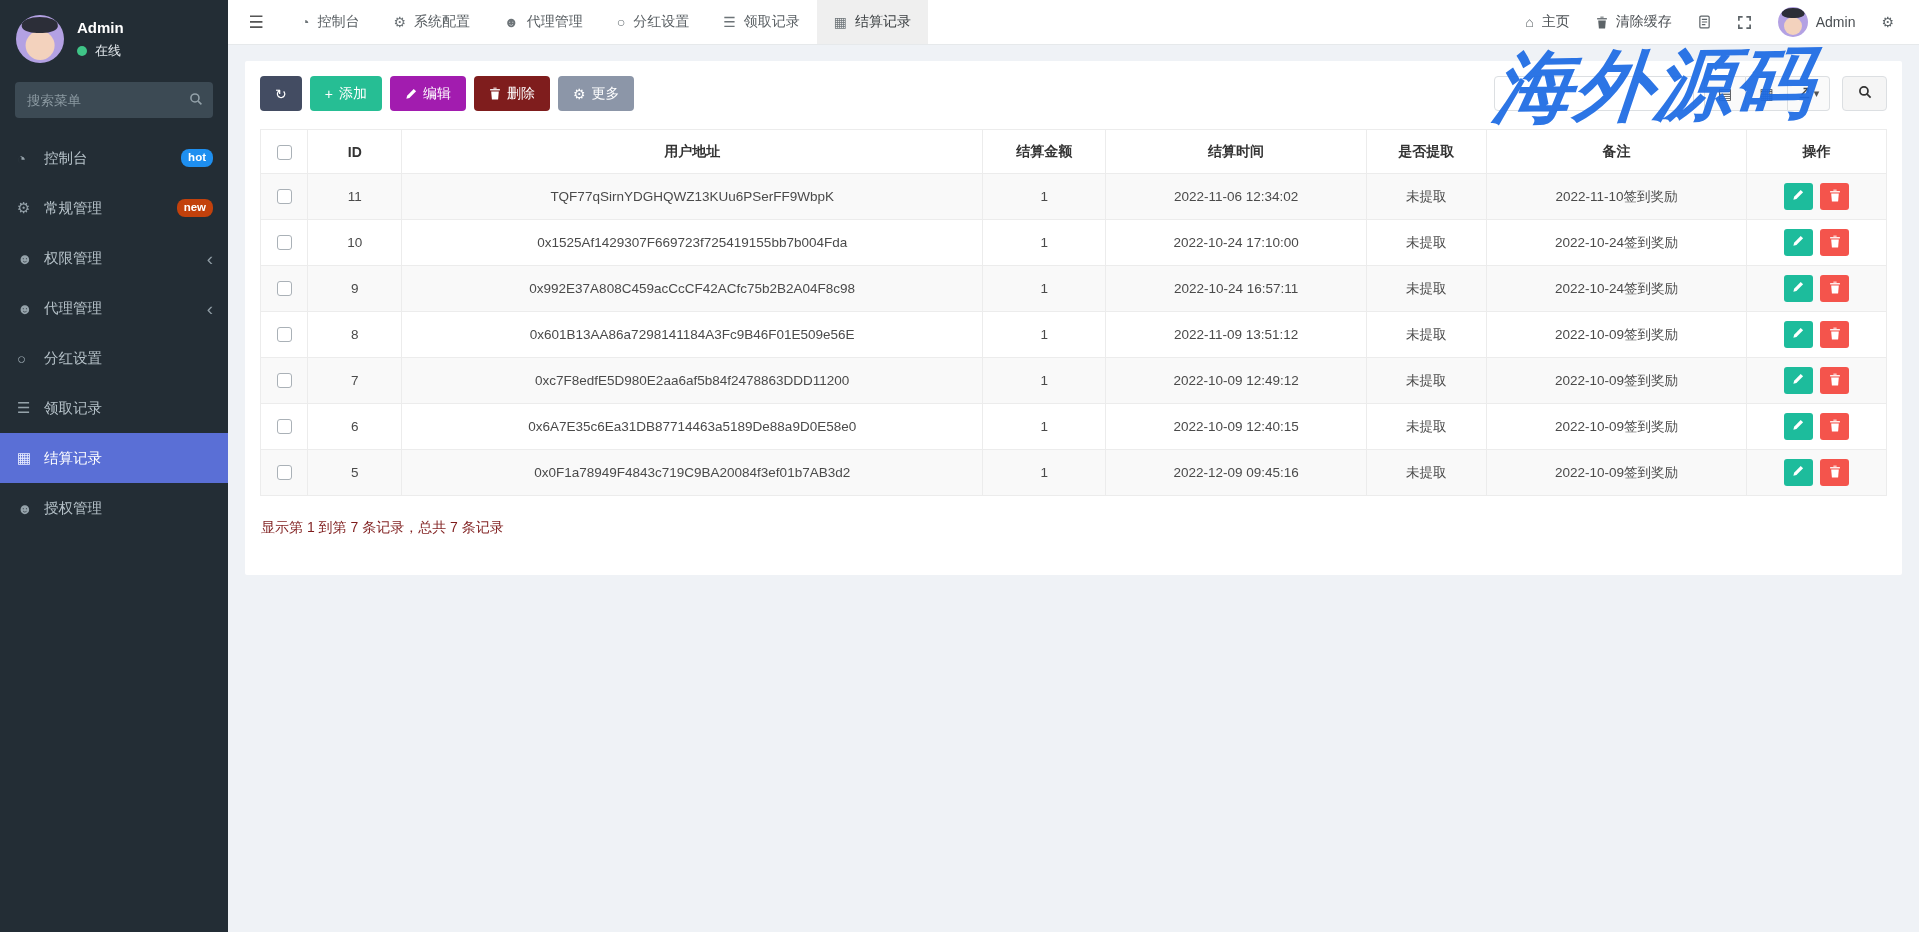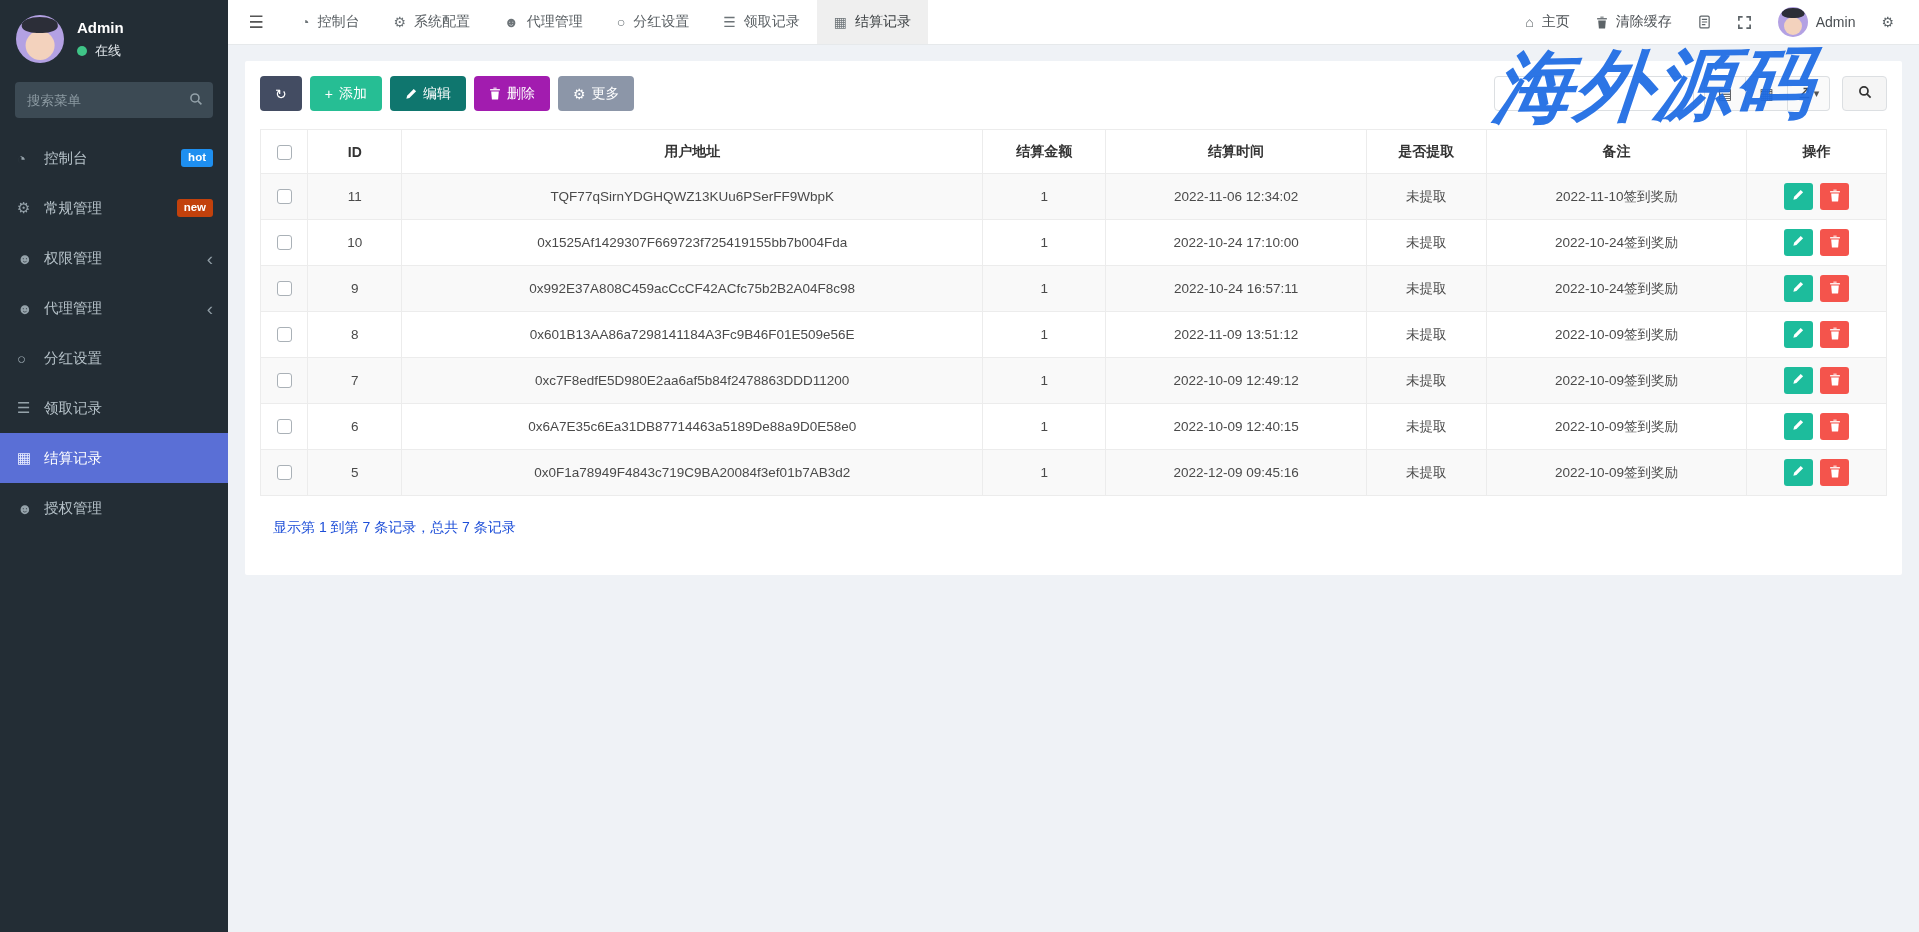--- a/index.html
+++ b/index.html
@@ -27,21 +27,21 @@
   .sidesearch input{width:100%;height:36px;background:#3c4a54;border:none;border-radius:4px;
     color:#cdd7dc;padding:0 32px 0 12px;font-size:13.5px;outline:none;font-family:inherit}
   .sidesearch input::placeholder{color:#8b99a1}
   .sidesearch .mag{position:absolute;right:10px;top:10px;color:#93a1a9;display:flex}
   .side-item{height:50px;display:flex;align-items:center;padding:0 15px 0 17px;
     font-size:14.5px;cursor:pointer}
   .side-item .s-icon{width:27px;font-size:15px;color:#95a2aa;flex-shrink:0}
   .side-item .s-label{flex:1}
   .side-item.active{background:#5a6fd6;color:#fff}
   .side-item.active .s-icon{color:#eaeeff}
-  .s-badge{font-size:11.5px;font-weight:bold;color:#fff;padding:3px 7px;border-radius:3px;line-height:1}
+  .s-badge{font-size:11.5px;font-weight:bold;color:#fff;padding:3px 7px;border-radius:8px;line-height:1}
   .s-chev{color:#8e9ba3;font-size:19px;line-height:1}
 
   
   .main{flex:1;display:flex;flex-direction:column;background:#eff2f6;position:relative;min-width:0}
   .navbar{height:45px;background:#fff;border-bottom:1px solid #e6e9eb;
     display:flex;align-items:stretch;justify-content:space-between;flex-shrink:0}
   .nav-left{display:flex;align-items:stretch}
   .hamburger{width:56px;display:flex;align-items:center;justify-content:center;
     font-size:17px;color:#555;cursor:pointer}
   .nav-tab{display:flex;align-items:center;gap:8px;padding:0 17px;font-size:14px;color:#595f63;cursor:pointer}
@@ -80,21 +80,21 @@
   th{height:44px;font-size:14px;color:#333}
   td{height:46px}
   tbody tr:nth-child(odd){background:#f9f9f9}
   input[type=checkbox]{appearance:none;-webkit-appearance:none;width:15px;height:15px;
     border:1.5px solid #aab1b7;border-radius:3px;background:#fff;vertical-align:middle;cursor:pointer}
   .opbtn{width:29px;height:27px;border:none;border-radius:3px;color:#fff;
     display:inline-flex;align-items:center;justify-content:center;cursor:pointer;margin:0 2px;vertical-align:middle}
   .opbtn.edit{background:#1dbc9c}
   .opbtn.del{background:#f4544c}
 
-  .summary{padding:17px 28px;font-size:14px;color:#1d4ed8}
+  .summary{padding:17px 16px;font-size:14px;color:#7f1d1d}
 
   .watermark{position:absolute;top:46px;right:104px;z-index:40;pointer-events:none;
     font-family:"DejaVu Serif","Liberation Serif",serif;font-weight:900;font-style:italic;
     font-size:78px;line-height:1;letter-spacing:2px;transform:skewX(-6deg) rotate(-1deg);opacity:.93}
 </style>
 </head>
 <body>
 
 <div class="app">
 
@@ -245,29 +245,29 @@
         <div class="toolbar">
           <div class="tb-left" id="toolbar-buttons">
   <button class="btn" style="background:#434c62">
     <span class="b-icon">↻</span>
 
   </button>
   <button class="btn" style="background:#26be94">
     <span class="b-icon">+</span>
     <span>添加</span>
   </button>
-  <button class="btn" style="background:#0f766e">
+  <button class="btn" style="background:#a21caf">
     <span class="b-icon">
                   <svg width="12" height="12" viewBox="0 0 16 16" fill="currentColor">
                     <path d="M11.6 1.2l3.2 3.2-8.9 8.9-4.1 1 1-4.1z"></path>
                   </svg>
                 </span>
     <span>编辑</span>
   </button>
-  <button class="btn" style="background:#a21caf">
+  <button class="btn" style="background:#7f1d1d">
     <span class="b-icon">
                   <svg width="12" height="13" viewBox="0 0 14 16" fill="currentColor">
                     <path d="M5 .8h4V2H5z"></path>
                     <path d="M1 2.6h12v1.6H1z"></path>
                     <path d="M2.3 5.4h9.4l-.9 10H3.2z"></path>
                   </svg>
                 </span>
     <span>删除</span>
   </button>
   <button class="btn" style="background:#8c96a8">

